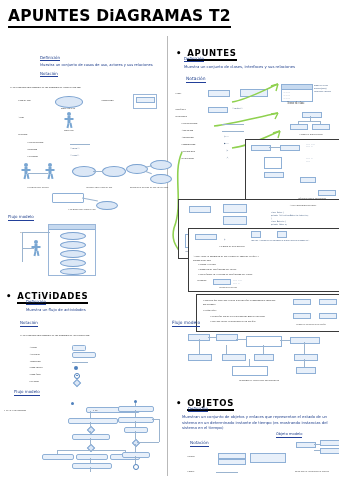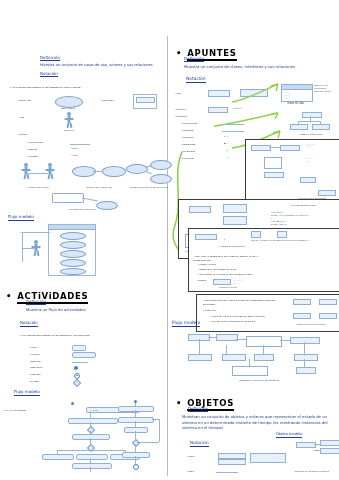--- a/index.html
+++ b/index.html
@@ -39,20 +39,23 @@
   .abs{position:absolute;}
 
   
   .squig{display:block;height:1px;background:#22409a;margin-top:.5px;}
 </style>
 </head>
 <body>
 
 <div class="page">
 
+  <div class="abs" style="left:8px;top:6px;">
+    <div class="hw-title ul-thick">APUNTES DiAGRAMAS T2</div>
+  </div>
 
   <div class="divider"></div>
 
 
   <div class="abs" style="left:40px;top:55px;width:120px;">
     <div class="hw-blue" style="font-size:4px;">
       <span class="ul-thin">Definición</span>
     </div>
     <div class="hw-blue" style="font-size:3.6px;margin-top:2px;line-height:1.3;">Muestra un conjunto de casos de uso, actores y sus relaciones</div>
     <div class="hw-blue" style="font-size:4px;margin-top:3px;">

